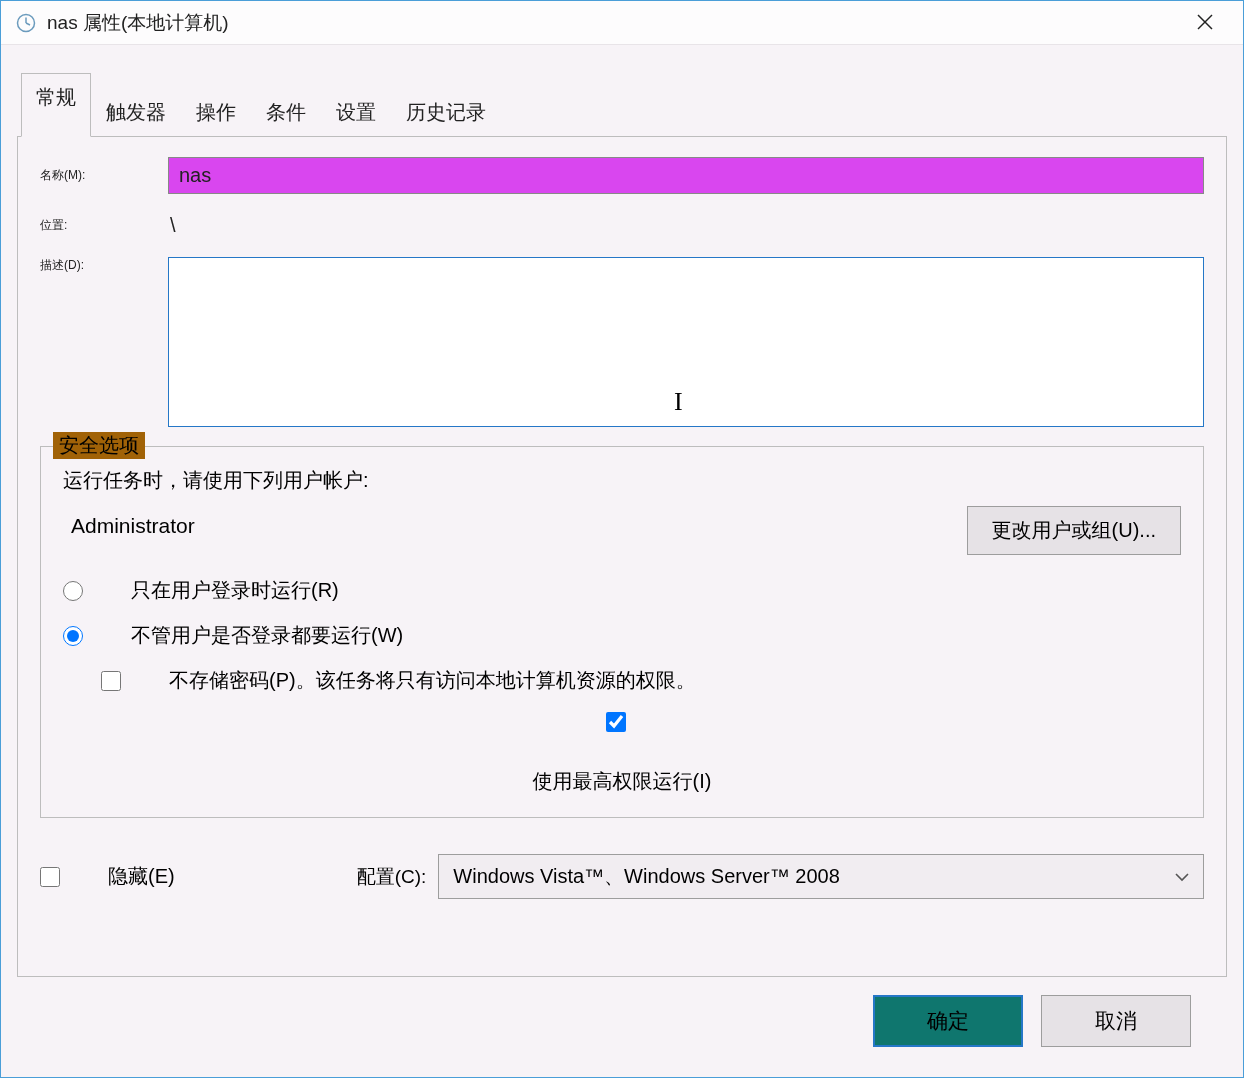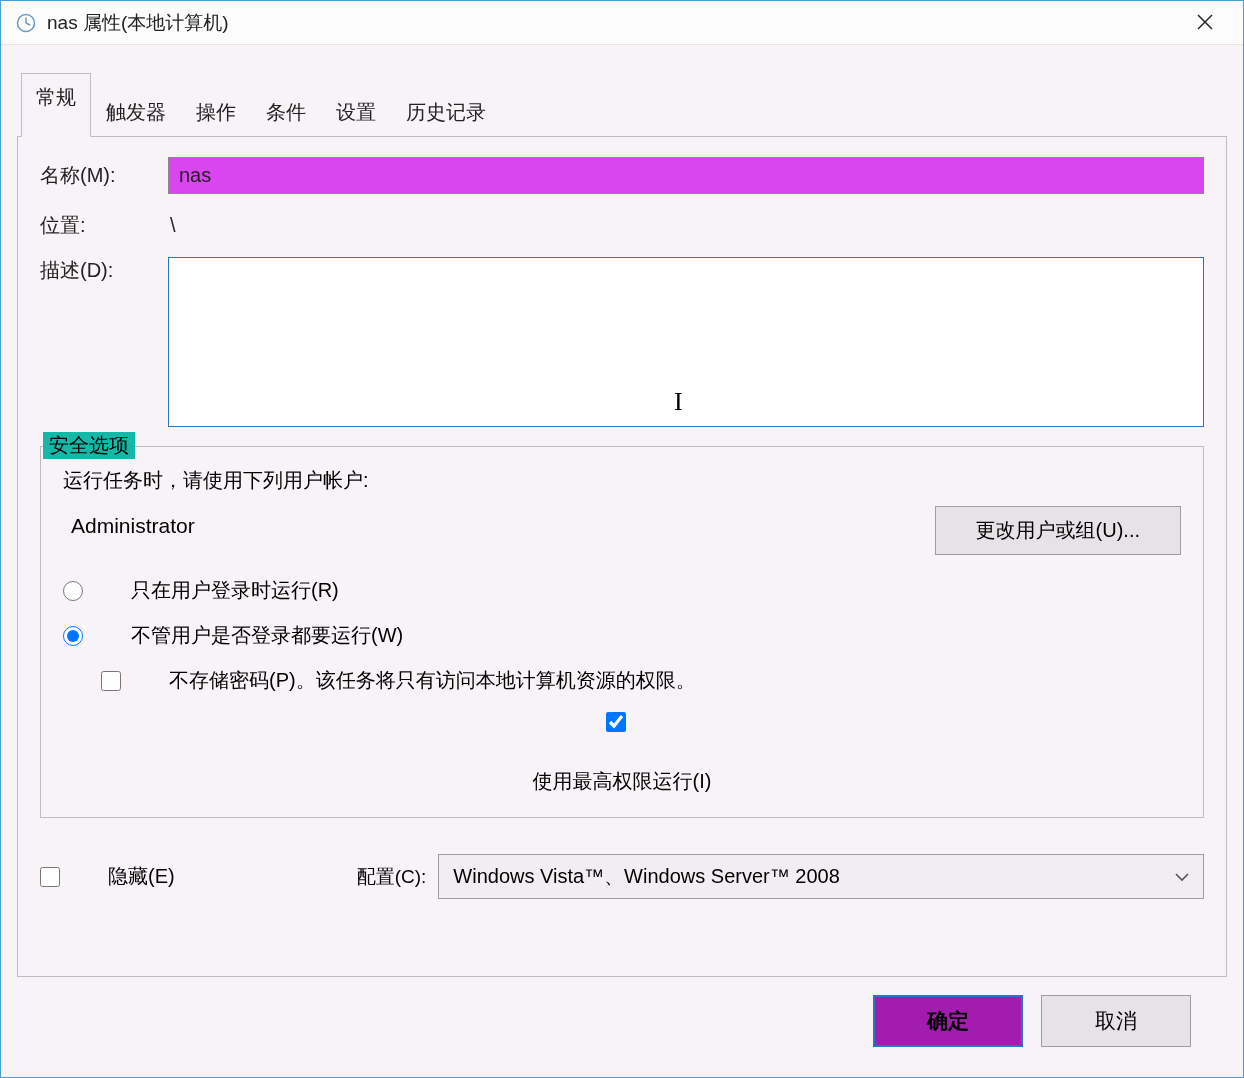--- a/index.html
+++ b/index.html
@@ -85,21 +85,21 @@
   z-index: 1;
   flex: 1 1 auto;
 }
 
 .field-row {
   display: flex;
   align-items: center;
   margin-bottom: 14px;
 }
 .field-row.top { align-items: flex-start; }
-.label-col { width: 128px; font-size: 20px; color: #222; }
+.label-col { width: 128px; font-size: 12px; color: #222; }
 .value-col { flex: 1; }
 
 .text-input {
   width: 100%;
   border: 1px solid #888;
   background: #d946ef;
   font-size: 20px;
   padding: 6px 10px;
   font-family: inherit;
   color: #222;
@@ -127,35 +127,35 @@
 
 .groupbox {
   border: 1px solid #bdbdbd;
   padding: 20px 22px 18px 22px;
   margin-top: 12px;
   position: relative;
 }
 .group-legend {
   position: absolute;
   top: -15px;
-  left: 2px;
-  background: #14b8a6;
+  left: 12px;
+  background: #a16207;
   padding: 0 6px;
   font-size: 20px;
 }
 
 .sec-row { display: flex; align-items: center; margin-bottom: 12px; }
 .sec-text { font-size: 20px; }
 .account-row { display: flex; align-items: stretch; gap: 18px; margin: 10px 0 22px; }
 .account-value { flex: 1; background: #f7f3f7; padding: 8px 8px; font-size: 21px; }
 .btn {
   border: 1px solid #9d9d9d;
   background: #e6e2e6;
   font-size: 20px;
-  padding: 10px 40px;
+  padding: 10px 24px;
   font-family: inherit;
   cursor: pointer;
   text-align: right;
 }
 
 .radio-row, .check-row {
   display: flex; align-items: center;
   margin-bottom: 18px;
   font-size: 20px;
   gap: 36px;
@@ -195,21 +195,21 @@
 .dbtn {
   min-width: 150px;
   text-align: center;
   border: 1px solid #9d9d9d;
   background: #e6e2e6;
   font-size: 21px;
   padding: 10px 0;
   font-family: inherit;
   cursor: pointer;
 }
-.dbtn.primary { border: 2px solid #2577c7; background: #a21caf; font-weight: bold; }
+.dbtn.primary { border: 2px solid #2577c7; background: #0f766e; }
 
 .cursor-i {
   position: absolute;
   left: 506px;
   top: 130px;
   font-size: 26px;
   color: #000;
   pointer-events: none;
   font-family: serif;
 }

